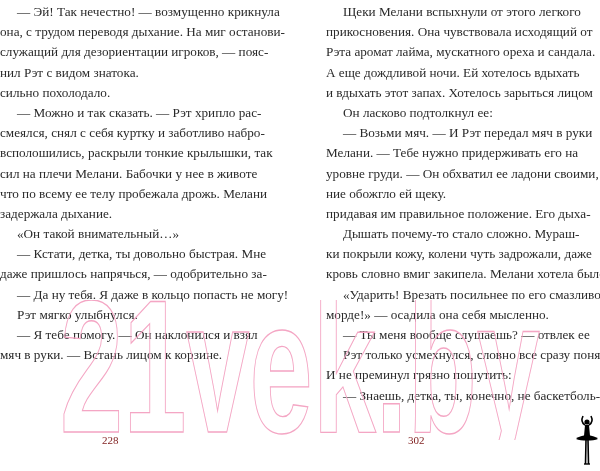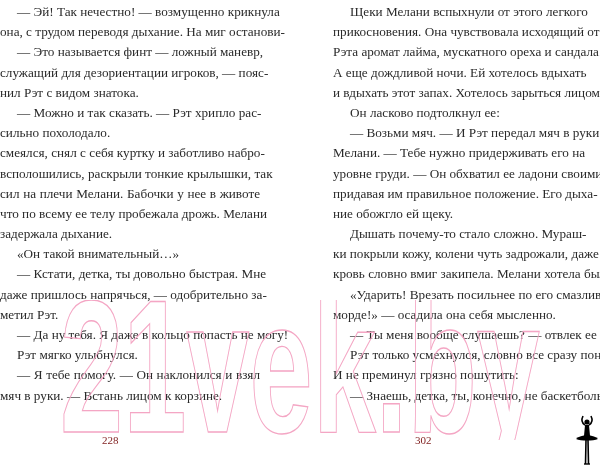--- a/index.html
+++ b/index.html
@@ -3,22 +3,22 @@
 <meta charset="utf-8">
 <style>
   html, body { margin: 0; padding: 0; }
   body {
     width: 600px; height: 471px; overflow: hidden; position: relative;
     background: #ffffff; color: #2a2a2a;
     font-family: "Liberation Serif", "DejaVu Serif", serif;
   }
   .spread { position: absolute; inset: 0; }
   .page { position: absolute; top: 0; height: 471px; }
-  .page-left { left: 0; width: 244px; padding-left: 16px; }
-  .page-right { left: 333px; width: 244px; }
+  .page-left { left: 0; width: 244px; }
+  .page-right { left: 326px; width: 244px; }
   .text { position: absolute; top: 2px; left: 0; right: 0; }
   .line {
     font-size: 13.2px; line-height: 20.2px; height: 20.2px;
     white-space: nowrap; overflow: visible;
     text-align: justify; text-align-last: justify;
   }
   .line.last { text-align-last: left; }
   .line.indent { padding-left: 17px; }
   .page-left .line:first-child { }
   .page-number {
@@ -34,54 +34,52 @@
   .ballerina { position: absolute; left: 574px; top: 414px; width: 26px; height: 52px; }
 </style>
 </head>
 <body>
 
 <div class="spread">
   <div class="page page-left">
     <div class="text" id="left-text">
         <div class="line indent">— Эй! Так нечестно! — возмущенно крикнула</div>
         <div class="line">она, с трудом переводя дыхание. На миг останови-</div>
-        <div class="line indent">— Это называется финт — ложный маневр,</div>
         <div class="line">служащий для дезориентации игроков, — пояс-</div>
         <div class="line last">нил Рэт с видом знатока.</div>
+        <div class="line last">сильно похолодало.</div>
         <div class="line indent">— Можно и так сказать. — Рэт хрипло рас-</div>
-        <div class="line last">сильно похолодало.</div>
         <div class="line">смеялся, снял с себя куртку и заботливо набро-</div>
         <div class="line">всполошились, раскрыли тонкие крылышки, так</div>
         <div class="line">сил на плечи Мелани. Бабочки у нее в животе</div>
         <div class="line">что по всему ее телу пробежала дрожь. Мелани</div>
         <div class="line last">задержала дыхание.</div>
         <div class="line indent last">«Он такой внимательный…»</div>
         <div class="line indent">— Кстати, детка, ты довольно быстрая. Мне</div>
         <div class="line">даже пришлось напрячься, — одобрительно за-</div>
-        <div class="line last">метил Рэт.</div>
         <div class="line indent last">— Да ну тебя. Я даже в кольцо попасть не могу!</div>
         <div class="line indent last">Рэт мягко улыбнулся.</div>
         <div class="line indent">— Я тебе помогу. — Он наклонился и взял</div>
         <div class="line last">мяч в руки. — Встань лицом к корзине.</div>
       </div>
     <div class="page-number">228</div>
   </div>
   <div class="page page-right">
     <div class="text" id="right-text">
         <div class="line indent">Щеки Мелани вспыхнули от этого легкого</div>
         <div class="line">прикосновения. Она чувствовала исходящий от</div>
         <div class="line">Рэта аромат лайма, мускатного ореха и сандала.</div>
         <div class="line">А еще дождливой ночи. Ей хотелось вдыхать</div>
         <div class="line">и вдыхать этот запах. Хотелось зарыться лицом</div>
         <div class="line indent last">Он ласково подтолкнул ее:</div>
         <div class="line indent">— Возьми мяч. — И Рэт передал мяч в руки</div>
         <div class="line">Мелани. — Тебе нужно придерживать его на</div>
         <div class="line">уровне груди. — Он обхватил ее ладони своими,</div>
+        <div class="line last">ние обожгло ей щеку.</div>
         <div class="line">придавая им правильное положение. Его дыха-</div>
-        <div class="line last">ние обожгло ей щеку.</div>
         <div class="line indent">Дышать почему-то стало сложно. Мураш-</div>
         <div class="line">ки покрыли кожу, колени чуть задрожали, даже</div>
         <div class="line">кровь словно вмиг закипела. Мелани хотела было</div>
         <div class="line indent">«Ударить! Врезать посильнее по его смазливой</div>
         <div class="line last">морде!» — осадила она себя мысленно.</div>
         <div class="line indent">— Ты меня вообще слушаешь? — отвлек ее</div>
         <div class="line indent last">Рэт только усмехнулся, словно все сразу понял.</div>
         <div class="line last">И не преминул грязно пошутить:</div>
         <div class="line indent">— Знаешь, детка, ты, конечно, не баскетболь-</div>
       </div>

